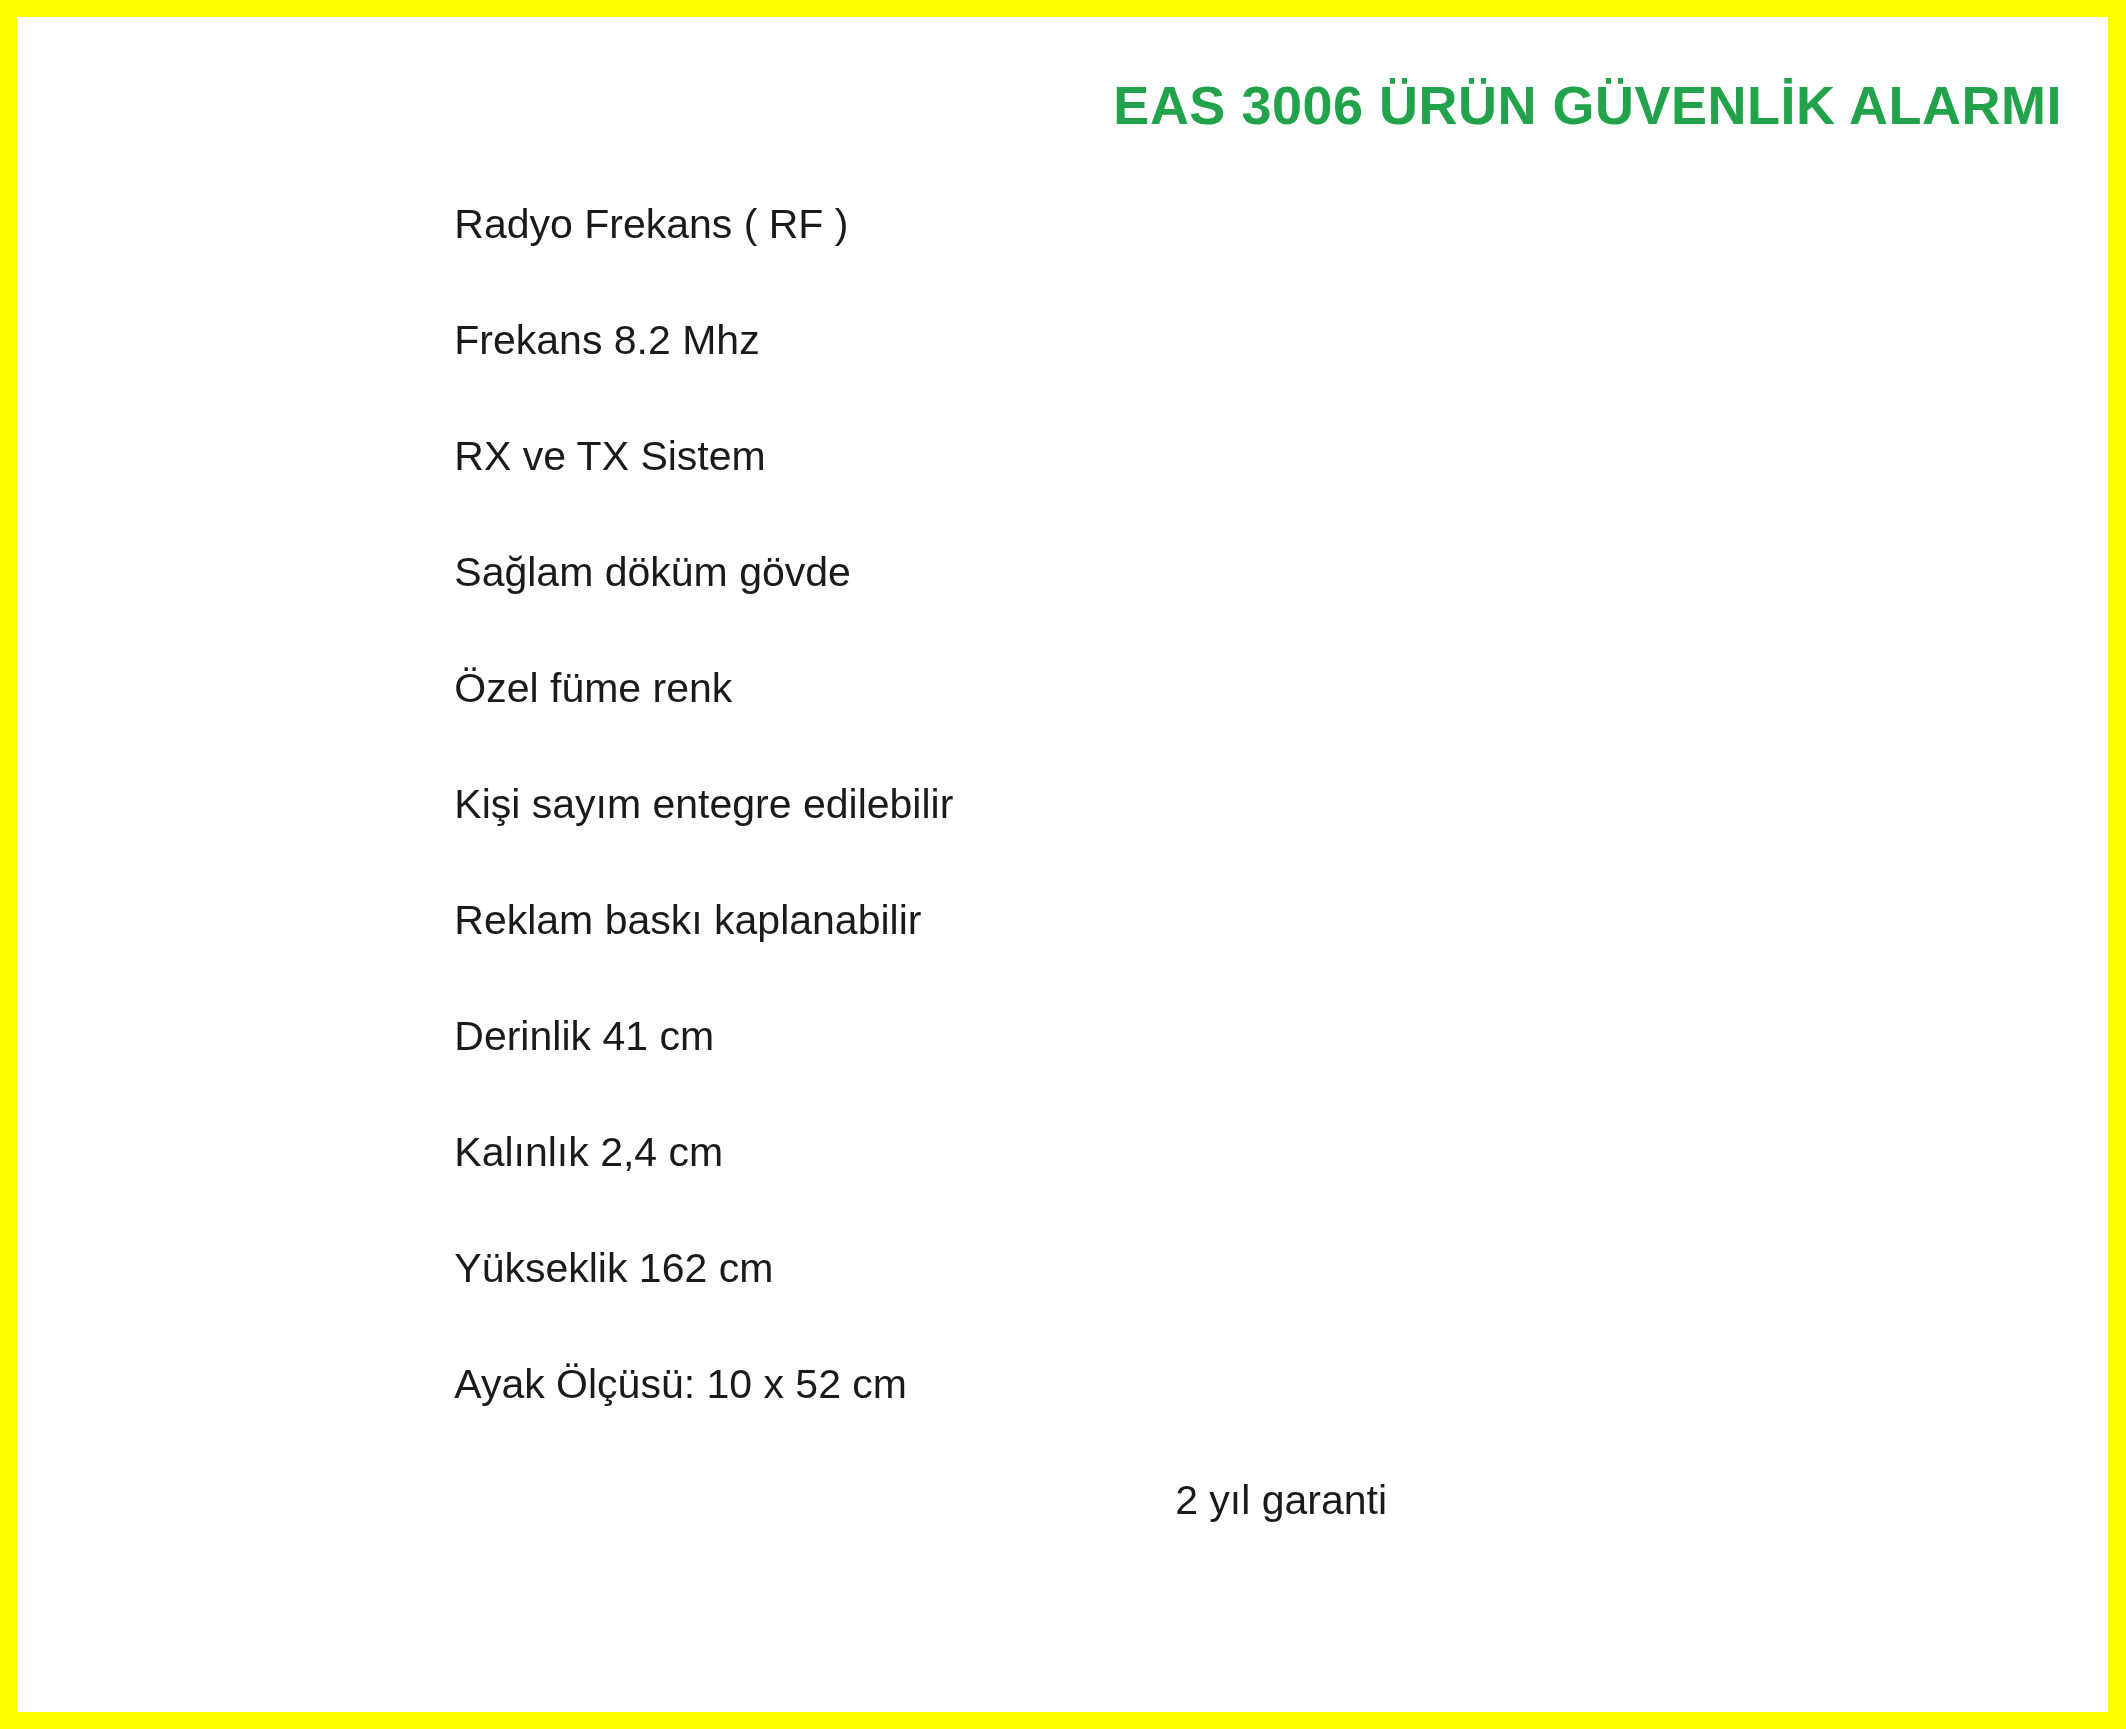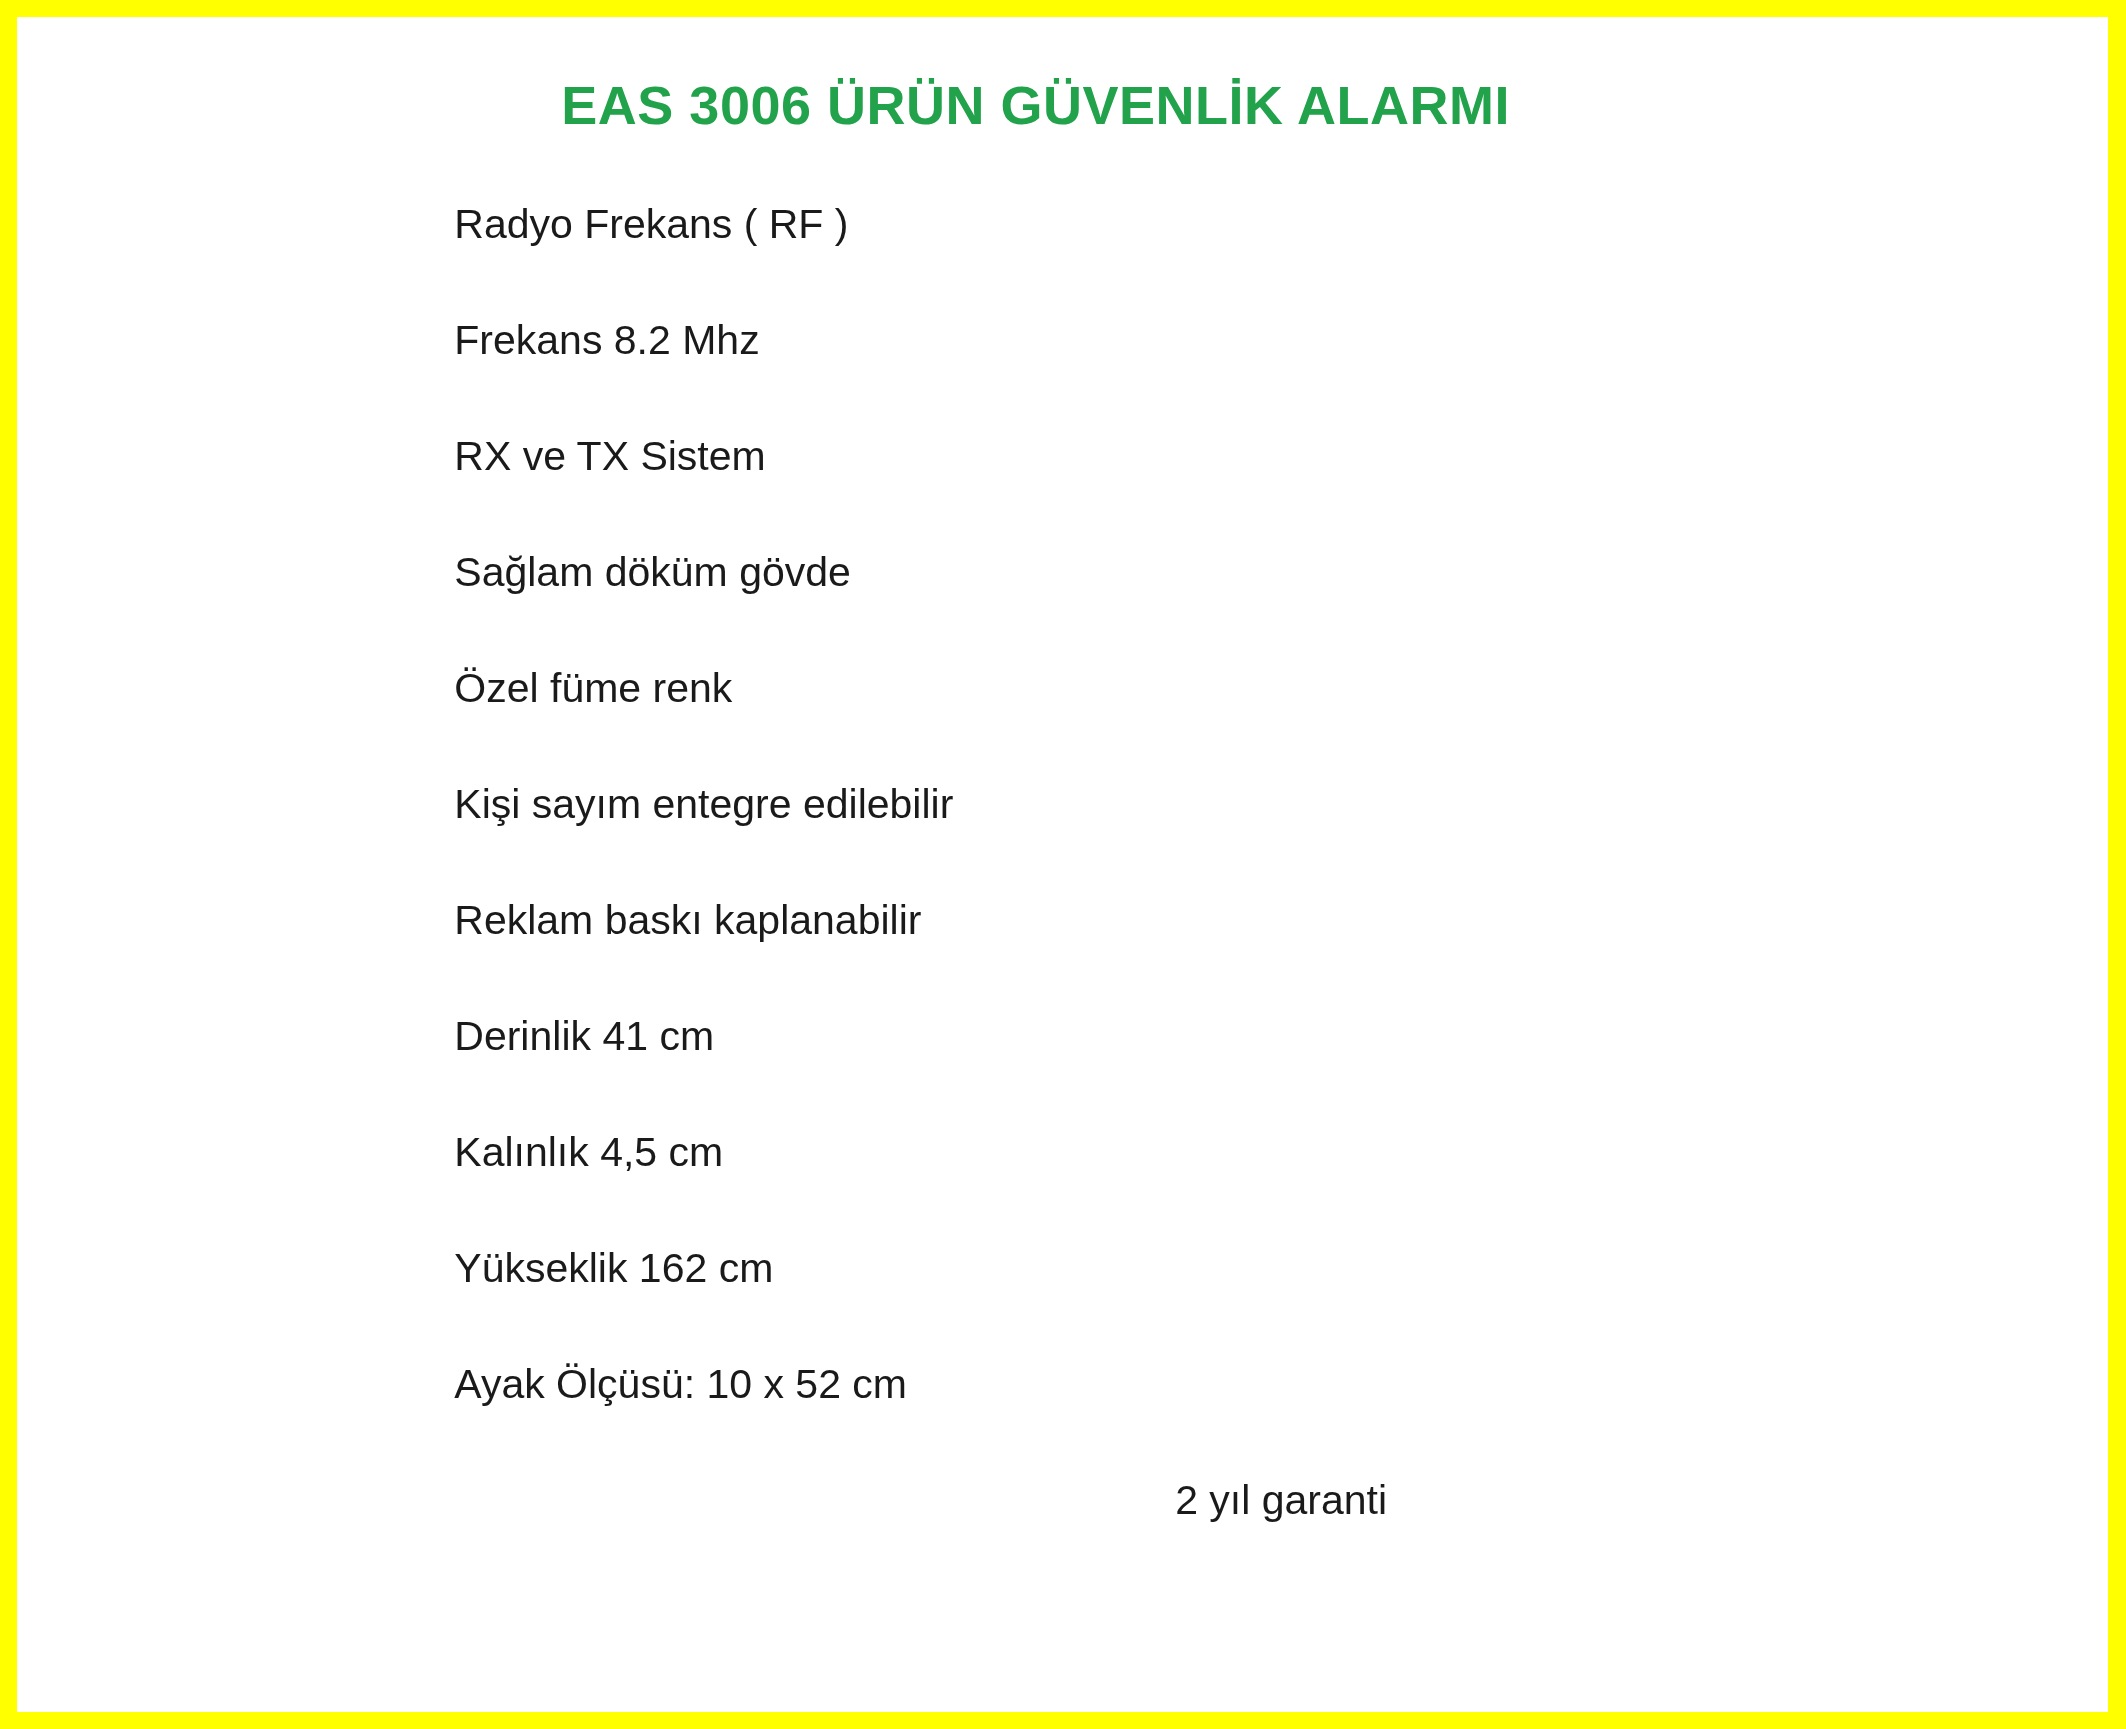--- a/index.html
+++ b/index.html
@@ -24,27 +24,27 @@
   }
   .card {
     position: relative;
     width: 100%;
     height: 100%;
     background: #ffffff;
     box-sizing: border-box;
     padding: 38px 0 0 0;
   }
   .doc-title {
-    text-align: center;
+    text-align: right;
     color: #22a24b;
     font-size: 54px;
     font-weight: bold;
     letter-spacing: 0.5px;
     line-height: 1.1;
-    margin: 21px 12px 0 0;
+    margin: 21px 4px 0 0;
     padding-right: 42px;
   }
   .spec-list {
     list-style: none;
     margin: 0;
     padding: 54px 0 0 437px;
   }
   .spec-item {
     font-size: 41px;
     color: #1a1a1a;
@@ -65,20 +65,20 @@
     <h1 class="doc-title">EAS 3006 ÜRÜN GÜVENLİK ALARMI</h1>
     <ul class="spec-list">
       <li class="spec-item">Radyo Frekans ( RF )</li>
       <li class="spec-item">Frekans 8.2 Mhz</li>
       <li class="spec-item">RX ve TX Sistem</li>
       <li class="spec-item">Sağlam döküm gövde</li>
       <li class="spec-item">Özel füme renk</li>
       <li class="spec-item">Kişi sayım entegre edilebilir</li>
       <li class="spec-item">Reklam baskı kaplanabilir</li>
       <li class="spec-item">Derinlik 41 cm</li>
-      <li class="spec-item">Kalınlık 4,5 cm</li>
+      <li class="spec-item">Kalınlık 2,4 cm</li>
       <li class="spec-item">Yükseklik 162 cm</li>
       <li class="spec-item">Ayak Ölçüsü: 10 x 52 cm</li>
       <li class="spec-item">2 yıl garanti</li>
     </ul>
   </div>
 </div>
 
 
 </body></html>

